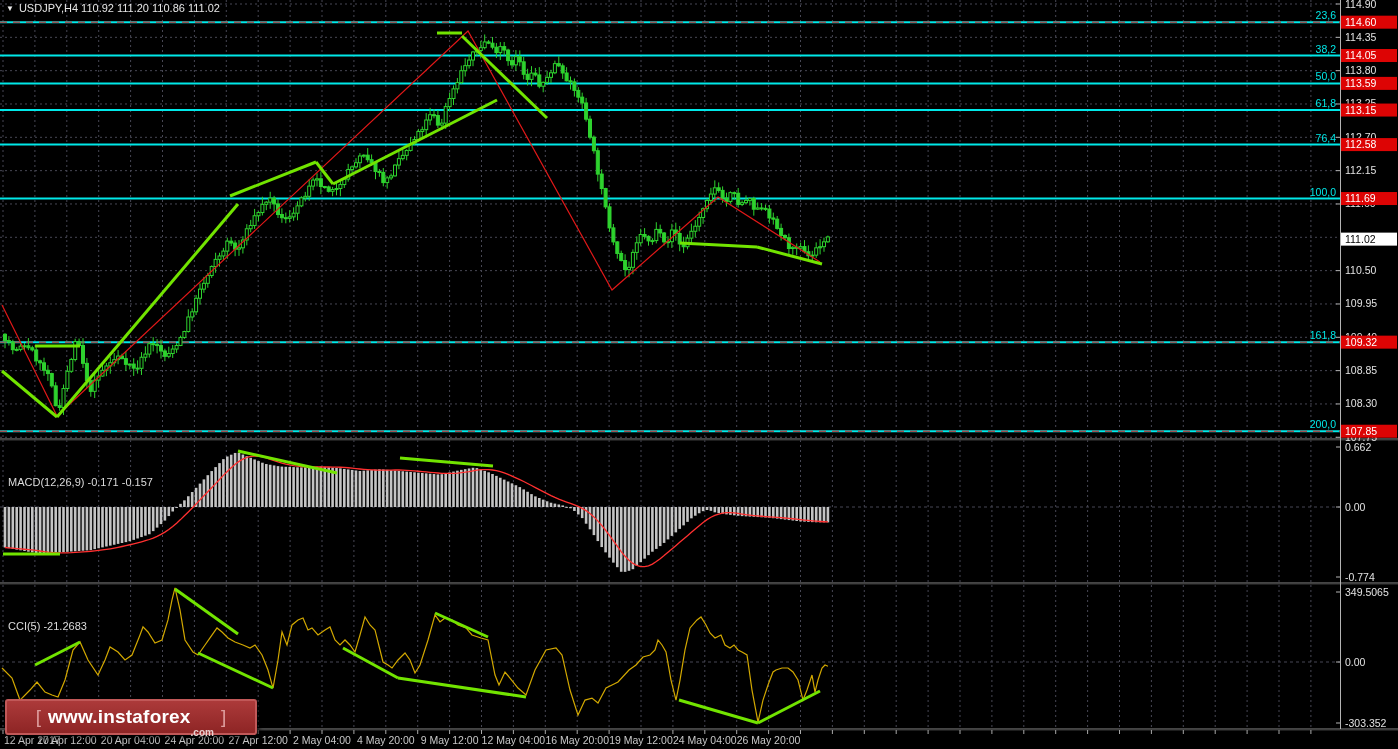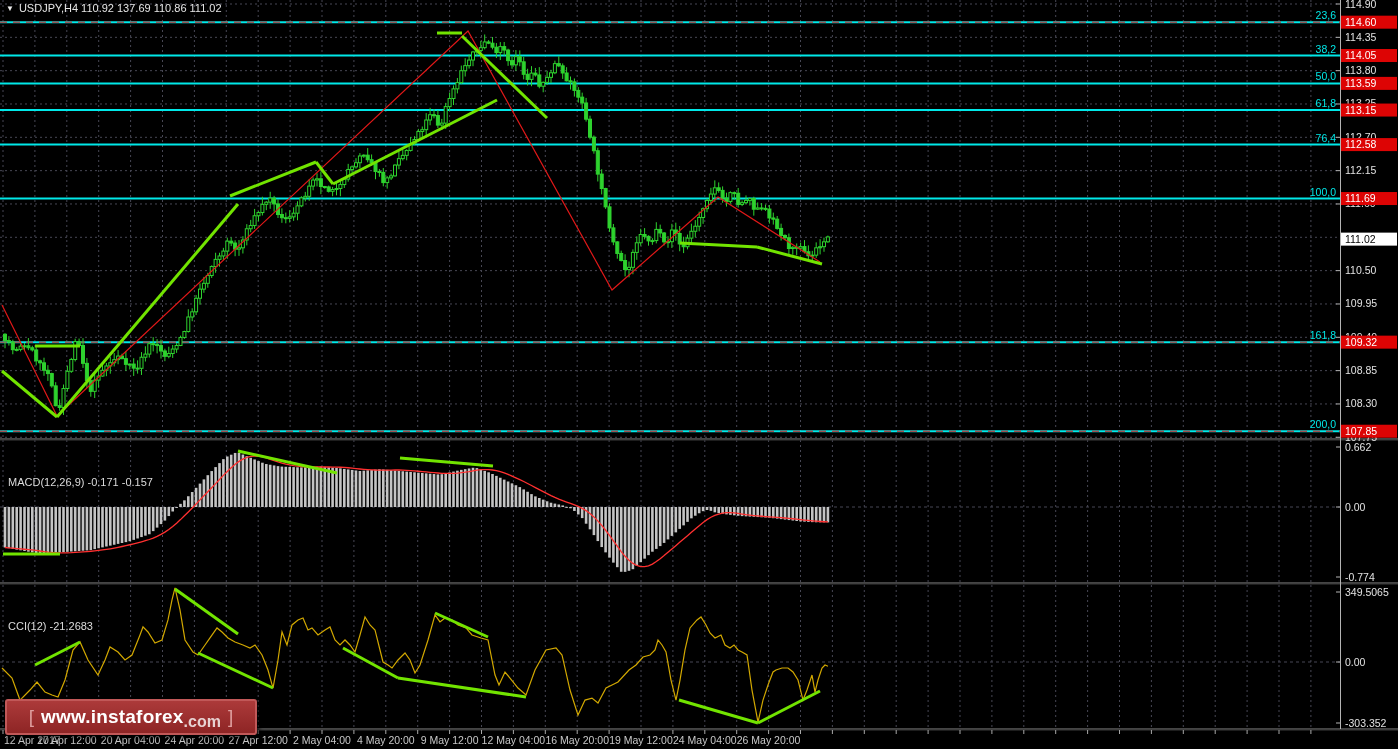--- a/index.html
+++ b/index.html
@@ -10,21 +10,21 @@
   .hdr .tri{font-size:8px;margin-right:5px;position:relative;top:-1px;color:#EDEDED;cursor:pointer;}
   .pane-label{position:absolute;color:#DCDCDC;font-size:11px;z-index:5;white-space:pre;margin-top:33px;}
   #macd-label{left:8px;top:443px;}
   #cci-label{left:8px;top:587px;}
   #banner{position:absolute;left:5px;top:699px;width:248px;height:32px;z-index:8;
           background:linear-gradient(#AC3A3A,#8E2525);
           border:2px solid #C15858;border-radius:3px;box-shadow:2px 2px 4px rgba(0,0,0,.8);
           display:flex;align-items:center;justify-content:center;cursor:pointer;}
   #banner .br{color:#DE9E9E;font-size:19px;padding:0 7px;}
   #banner .main{color:#FFFFFF;font-size:19px;font-weight:bold;letter-spacing:.2px;}
-  #banner .tld{color:#E8D2D2;font-size:16px;font-weight:bold;position:relative;top:5px;}
+  #banner .tld{color:#E8D2D2;font-size:10px;font-weight:bold;position:relative;top:15px;}
 </style>
 </head>
 <body>
 
 <div id="stage">
   <svg id="plot" width="1398" height="749">
       <rect x="0" y="0" width="1398" height="749" fill="#000000"></rect>
       <g>
         <line x1="3" y1="0" x2="3" y2="728" stroke="#474754" stroke-width="1" stroke-dasharray="2,3"></line>
         <line x1="34.9" y1="0" x2="34.9" y2="728" stroke="#474754" stroke-width="1" stroke-dasharray="2,3"></line>
@@ -908,24 +908,24 @@
         <text x="385.79999999999995" y="744" fill="#C8C8C8" font-size="10.5px" text-anchor="middle" font-family="&quot;Liberation Sans&quot;,sans-serif">4 May 20:00</text>
         <text x="449.59999999999997" y="744" fill="#C8C8C8" font-size="10.5px" text-anchor="middle" font-family="&quot;Liberation Sans&quot;,sans-serif">9 May 12:00</text>
         <text x="513.4" y="744" fill="#C8C8C8" font-size="10.5px" text-anchor="middle" font-family="&quot;Liberation Sans&quot;,sans-serif">12 May 04:00</text>
         <text x="577.1999999999999" y="744" fill="#C8C8C8" font-size="10.5px" text-anchor="middle" font-family="&quot;Liberation Sans&quot;,sans-serif">16 May 20:00</text>
         <text x="641" y="744" fill="#C8C8C8" font-size="10.5px" text-anchor="middle" font-family="&quot;Liberation Sans&quot;,sans-serif">19 May 12:00</text>
         <text x="704.8" y="744" fill="#C8C8C8" font-size="10.5px" text-anchor="middle" font-family="&quot;Liberation Sans&quot;,sans-serif">24 May 04:00</text>
         <text x="768.5999999999999" y="744" fill="#C8C8C8" font-size="10.5px" text-anchor="middle" font-family="&quot;Liberation Sans&quot;,sans-serif">26 May 20:00</text>
       </g>
     </svg>
 
-  <div class="hdr"><span class="tri">▼</span><span>USDJPY,H4</span><span> </span><span>110.92 137.69 110.86 111.02</span></div>
+  <div class="hdr"><span class="tri">▼</span><span>USDJPY,H4</span><span> </span><span>110.92 111.20 110.86 111.02</span></div>
 
   <div id="macd-label" class="pane-label">MACD(12,26,9) -0.171 -0.157</div>
-  <div id="cci-label" class="pane-label">CCI(12) -21.2683</div>
+  <div id="cci-label" class="pane-label">CCI(5) -21.2683</div>
 
   <div id="banner">
     <span class="br">[</span>
     <span class="main">www.instaforex</span>
     <span class="tld">.com</span>
     <span class="br">]</span>
   </div>
 </div>
 
 </body></html>

